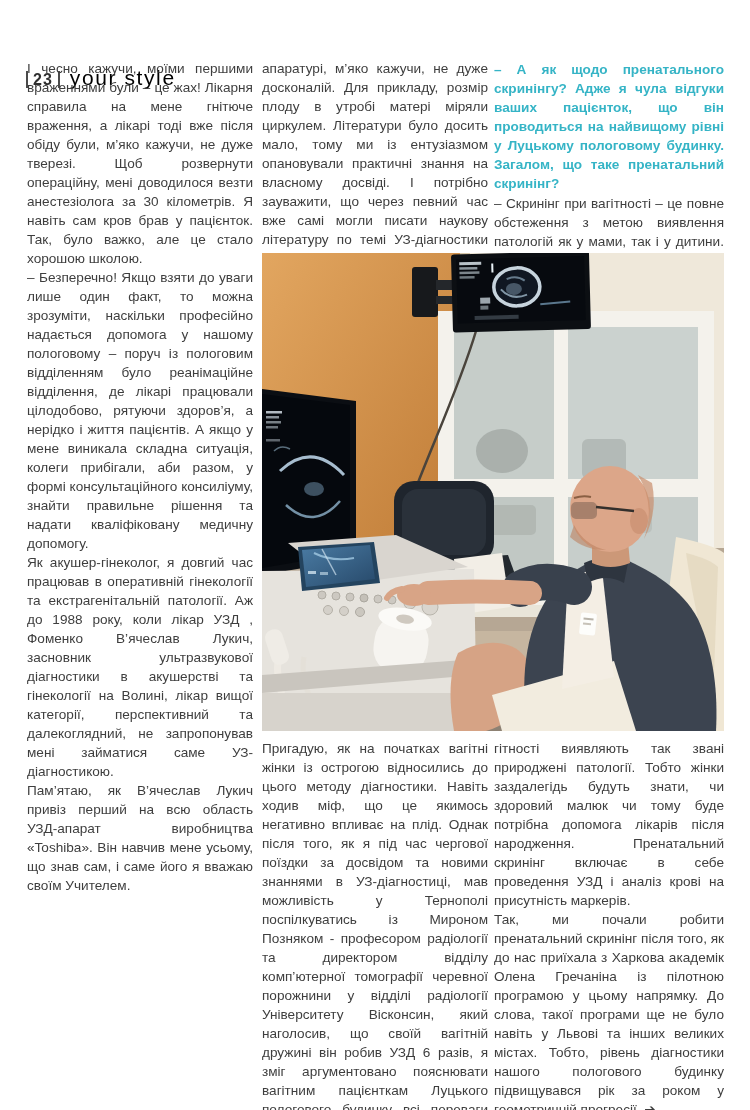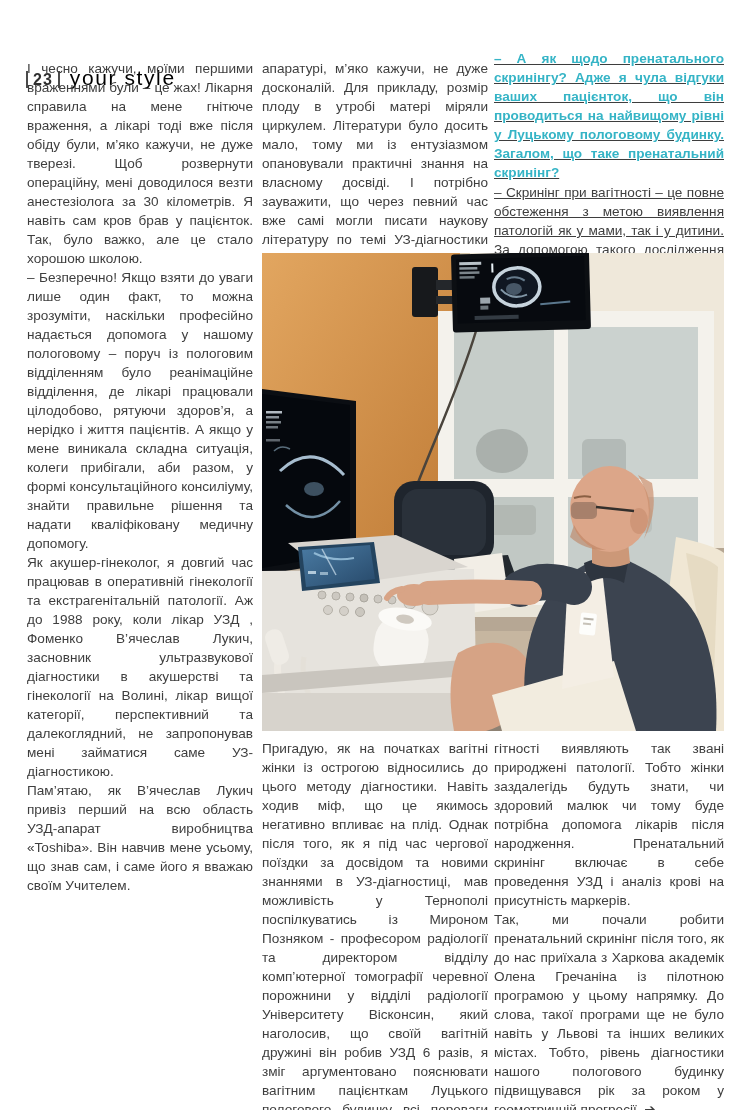--- a/index.html
+++ b/index.html
@@ -17,21 +17,21 @@
   
   .col {
     position:absolute; text-align:justify; color:#3e3e3e;
     font-size:13.6px; line-height:19px;
   }
   .col p { margin:0; }
   .col p.question { color:#35b4c6; font-weight:bold; margin-top:7px; margin-bottom:1px; }
   .col p.question:first-child { margin-top:0; }
   .col1  { left:27px;  top:59px;  width:226px; }
   .col2t { left:262px; top:59px;  width:226px; }
-  .col3t { left:494px; top:49px;  width:230px;text-decoration:underline; }
+  .col3t { left:494px; top:60px;  width:230px; }
   .col2b { left:262px; top:739px; width:226px; }
   .col3b { left:494px; top:739px; width:230px; }
   
   .photo { position:absolute; left:262px; top:253px; width:462px; height:478px; }
   .photo svg { display:block; }
 </style>
 </head>
 <body>
 
 <div class="page">

